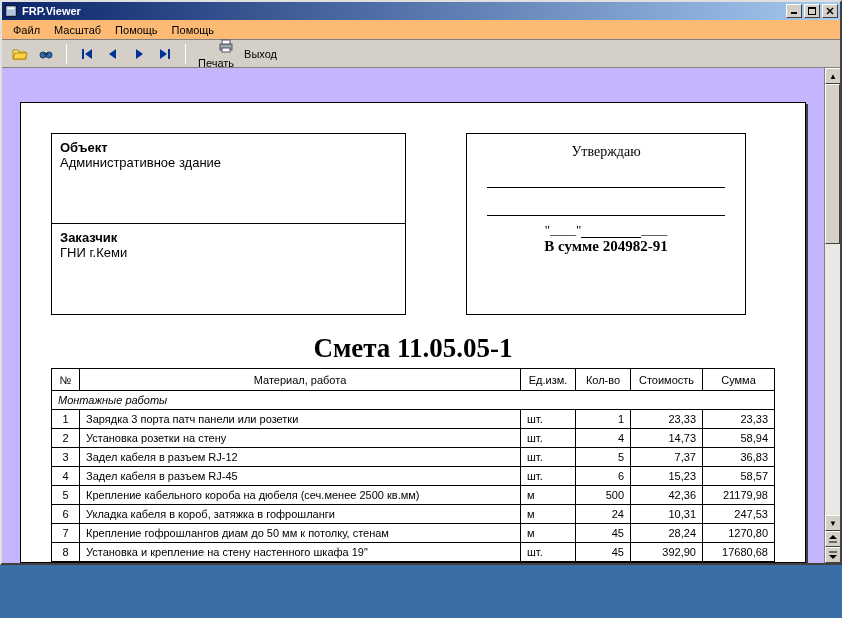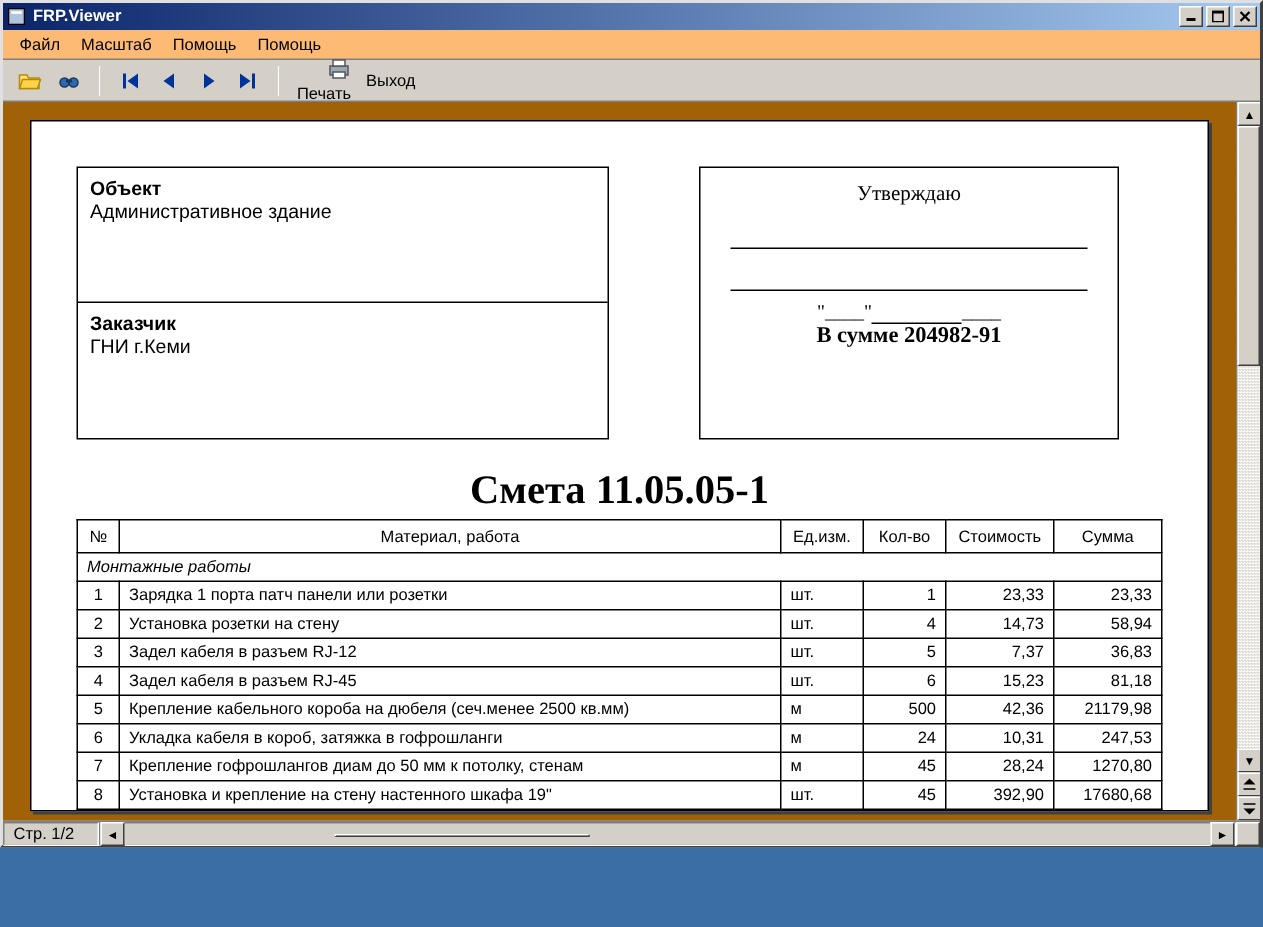--- a/index.html
+++ b/index.html
@@ -69,24 +69,24 @@
   .content-area {
     flex: 1;
     display: flex;
     overflow: hidden;
     background: #808080;
     position: relative;
   }
   .doc-viewport {
     flex: 1;
     overflow: hidden;
-    background: #a16207;
+    background: #c4b5fd;
     display:flex;
     justify-content: center;
-    align-items: center;
+    align-items: flex-end;
     padding: 6px 0 0 0;
   }
   .page {
     width: 786px;
     background: #fff;
     border: 1px solid #000;
     padding: 30px 30px 0 30px;
     box-shadow: 2px 2px 0 #404040;
   }
   .vscroll, .hscroll {
@@ -265,21 +265,21 @@
               <th style="width:72px">Стоимость</th>
               <th style="width:72px">Сумма</th>
             </tr>
           </thead>
           <tbody>
             <tr class="section">
                 <td colspan="6">Монтажные работы</td>
               </tr>
             <tr>
                 <td class="num">1</td>
-                <td>Зарядка 1 порта патч панели или розетки</td>
+                <td>Зарядка 3 порта патч панели или розетки</td>
                 <td>шт.</td>
                 <td class="r">1</td>
                 <td class="r">23,33</td>
                 <td class="r">23,33</td>
               </tr>
             <tr>
                 <td class="num">2</td>
                 <td>Установка розетки на стену</td>
                 <td>шт.</td>
                 <td class="r">4</td>
@@ -293,21 +293,21 @@
                 <td class="r">5</td>
                 <td class="r">7,37</td>
                 <td class="r">36,83</td>
               </tr>
             <tr>
                 <td class="num">4</td>
                 <td>Задел кабеля в разъем RJ-45</td>
                 <td>шт.</td>
                 <td class="r">6</td>
                 <td class="r">15,23</td>
-                <td class="r">81,18</td>
+                <td class="r">58,57</td>
               </tr>
             <tr>
                 <td class="num">5</td>
                 <td>Крепление кабельного короба на дюбеля (сеч.менее 2500 кв.мм)</td>
                 <td>м</td>
                 <td class="r">500</td>
                 <td class="r">42,36</td>
                 <td class="r">21179,98</td>
               </tr>
             <tr>
@@ -353,25 +353,14 @@
         </div>
       <div class="sb-btn">
           <svg width="10" height="10">
             <line x1="1" y1="2" x2="9" y2="2" stroke="#000"></line>
             <polygon points="5,9 9,5 1,5" fill="#000"></polygon>
           </svg>
         </div>
     </div>
   </div>
 
-  <div class="hscroll-row">
-    <div class="status-cell">Стр. 1/2</div>
-    <div class="status-cell" style="flex:1;padding:0;">
-      <div class="sb-btn">◄</div>
-      <div class="sb-track" style="flex:1;position:relative;">
-          <div class="sb-thumb h" style="left:140px;"></div>
-        </div>
-      <div class="sb-btn">►</div>
-    </div>
-    <div style="width:16px;height:16px;background:#d4d0c8;border:1px solid;border-color:#fff #404040 #404040 #fff;"></div>
-  </div>
 
 </div>
 
 </body></html>

